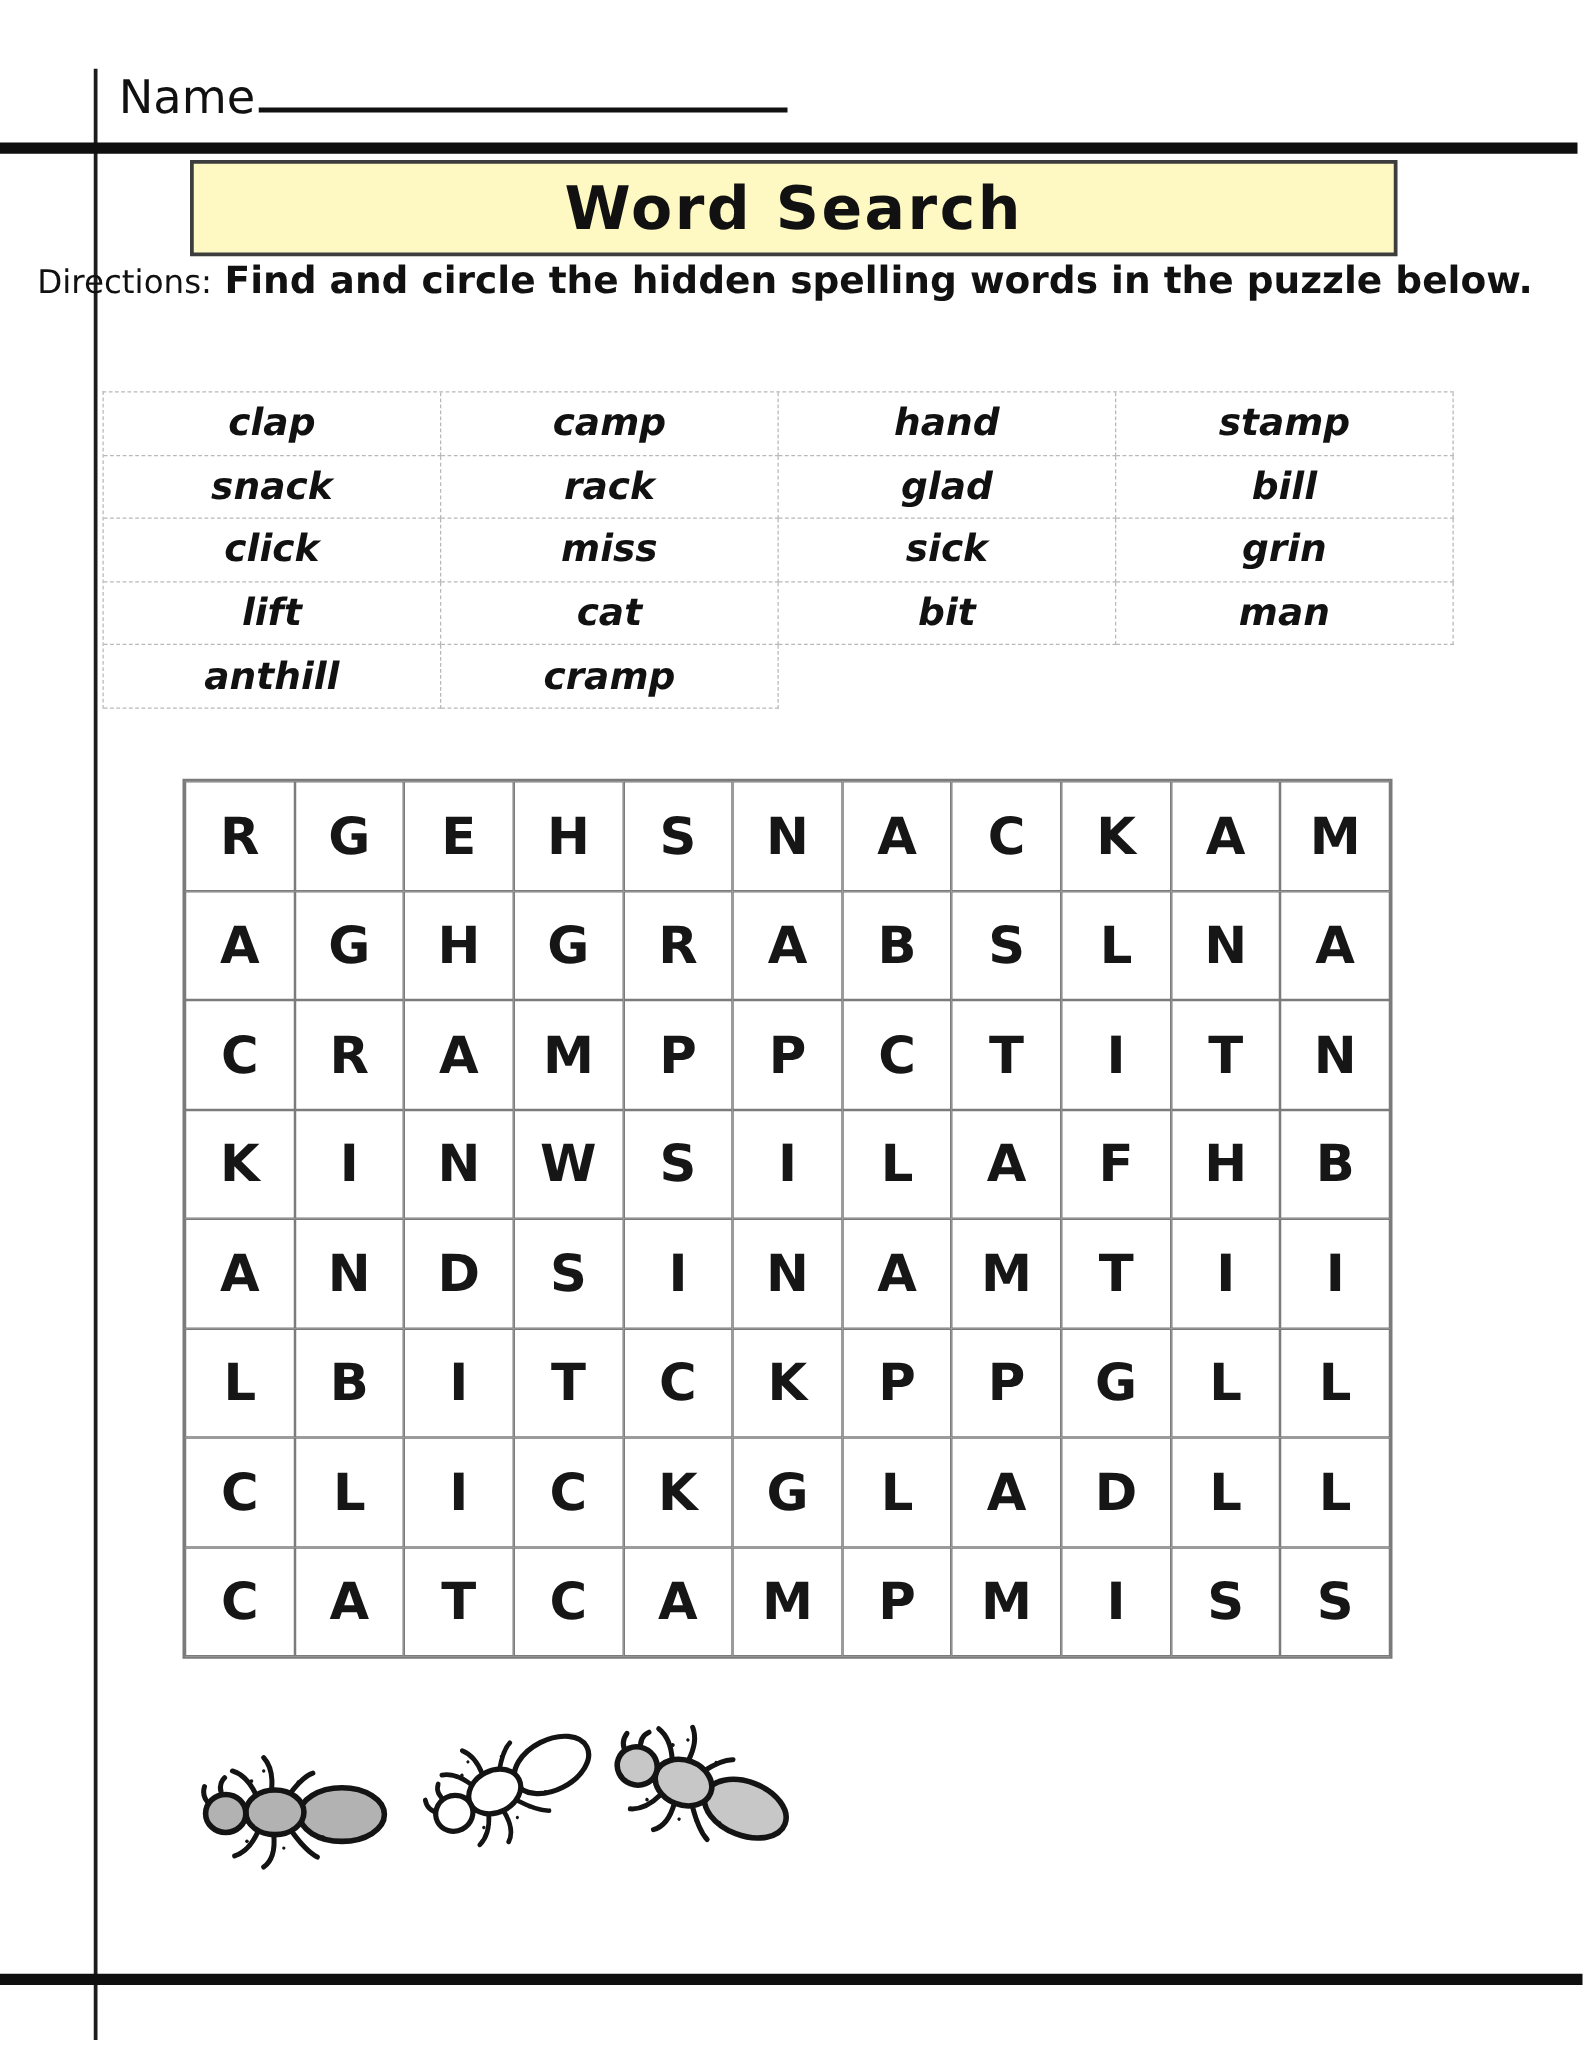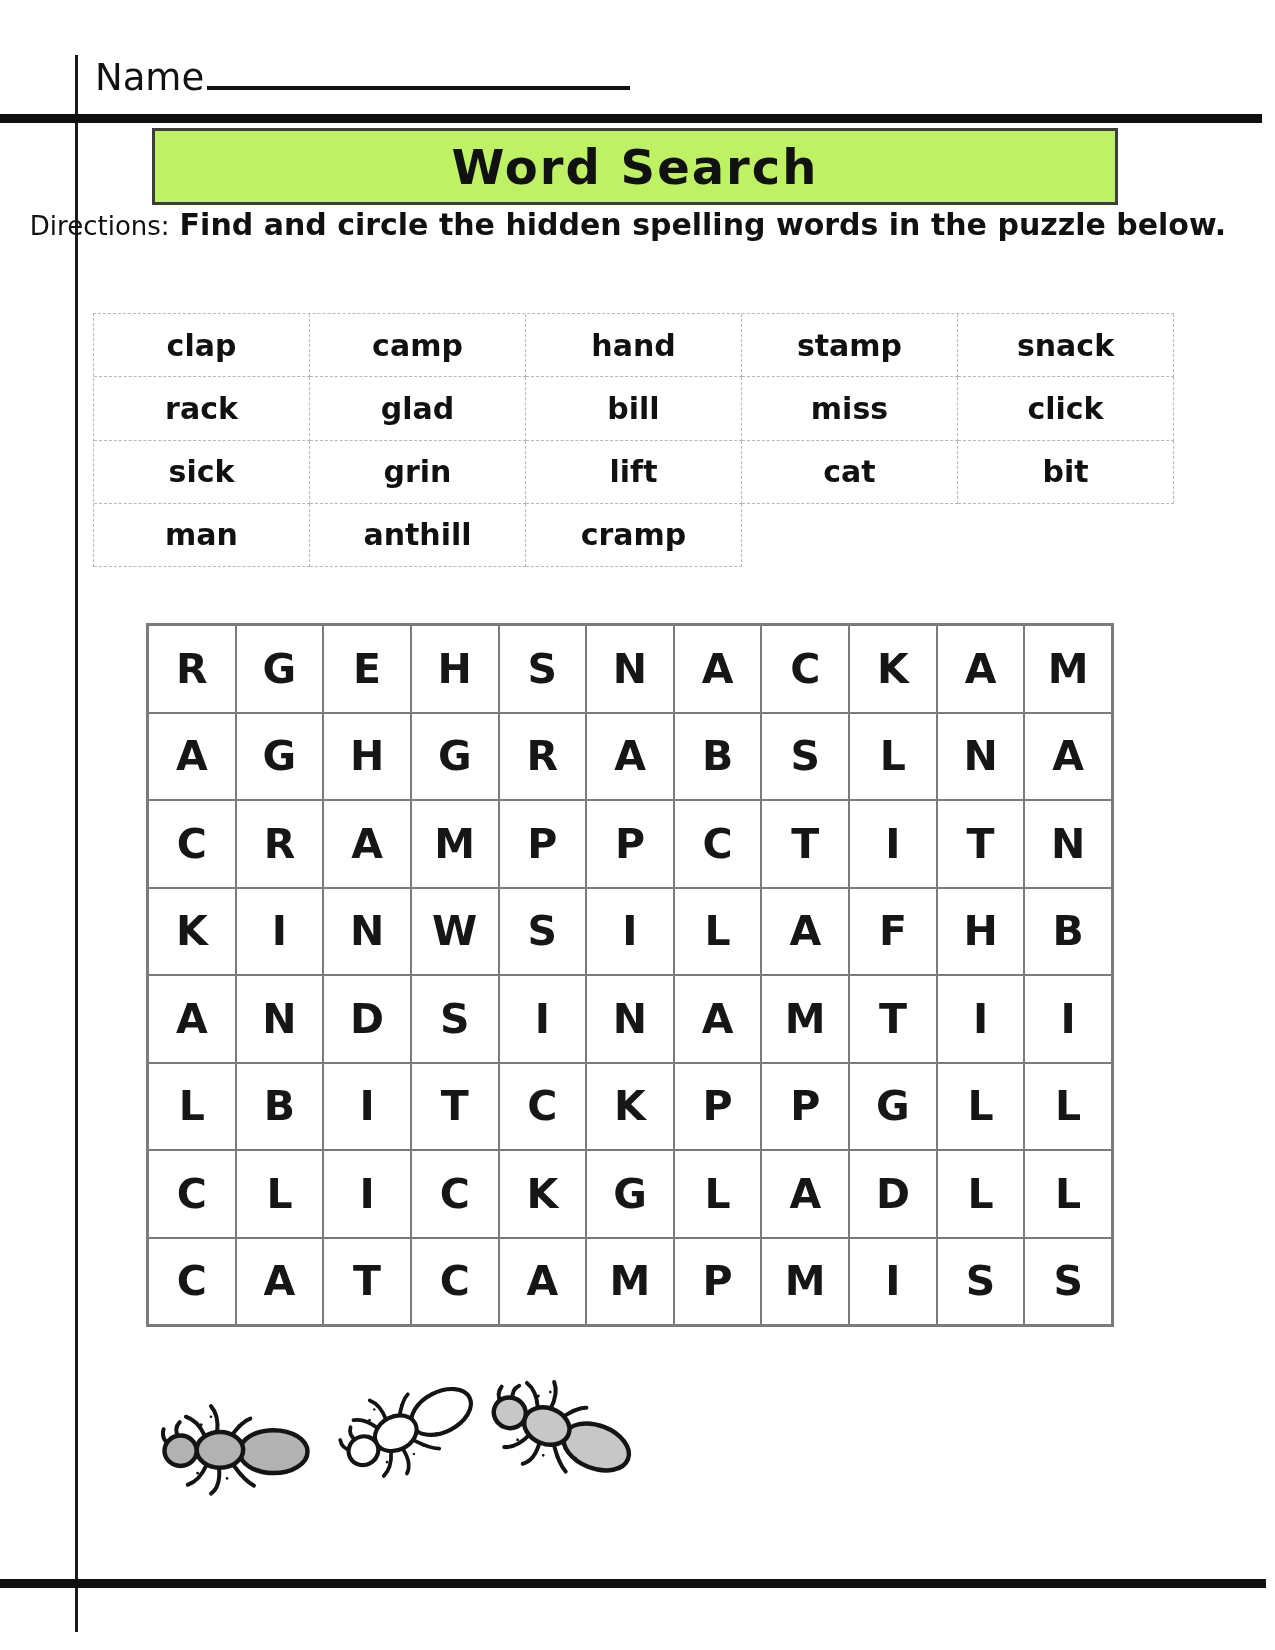--- a/index.html
+++ b/index.html
@@ -32,37 +32,38 @@
   .name-blank {
     display:inline-block; width:423px; height:42px;
     border-bottom:4px solid #111111; vertical-align:baseline; margin-left:3px;
   }
 
   
   .title-box {
     position:absolute; left:152px; top:128px; width:966px; height:77px;
     border:3px solid #3d3d3d; box-sizing:border-box;
     display:flex; align-items:center; justify-content:center;
-    background:#bef264;
+    background:#fef9c3;
   }
   .title { font-size:48px; font-weight:bold; letter-spacing:2px; }
 
   
   .directions {
     position:absolute; left:0; top:207px; width:1256px;
     text-align:center; font-size:30px; font-weight:bold; white-space:nowrap;
   }
   .directions .dir-label { font-size:26px; font-weight:normal; margin-right:10px; }
 
   
   .word-table {
-    position:absolute; left:93px; top:313px; width:1081px; height:254px;
-    display:grid; grid-template-columns:repeat(5, 1fr); grid-auto-rows:1fr;
+    position:absolute; left:82px; top:313px; width:1081px; height:254px;
+    display:grid; grid-template-columns:repeat(4, 1fr); grid-auto-rows:1fr;
     border-top:1px dashed #b8b8b8; border-left:1px dashed #b8b8b8;
     box-sizing:border-box;
+    font-style:italic;
   }
   .wcell {
     border-right:1px dashed #b8b8b8; border-bottom:1px dashed #b8b8b8;
     display:flex; align-items:center; justify-content:center;
     font-size:30px; font-weight:bold;
   }
 
   
   .puzzle {
     position:absolute; left:146px; top:623px; width:968px; height:704px;
@@ -104,22 +105,22 @@
 
   <div class="word-table">
       <div class="wcell">clap</div>
       <div class="wcell">camp</div>
       <div class="wcell">hand</div>
       <div class="wcell">stamp</div>
       <div class="wcell">snack</div>
       <div class="wcell">rack</div>
       <div class="wcell">glad</div>
       <div class="wcell">bill</div>
+      <div class="wcell">click</div>
       <div class="wcell">miss</div>
-      <div class="wcell">click</div>
       <div class="wcell">sick</div>
       <div class="wcell">grin</div>
       <div class="wcell">lift</div>
       <div class="wcell">cat</div>
       <div class="wcell">bit</div>
       <div class="wcell">man</div>
       <div class="wcell">anthill</div>
       <div class="wcell">cramp</div>
     </div>
 

